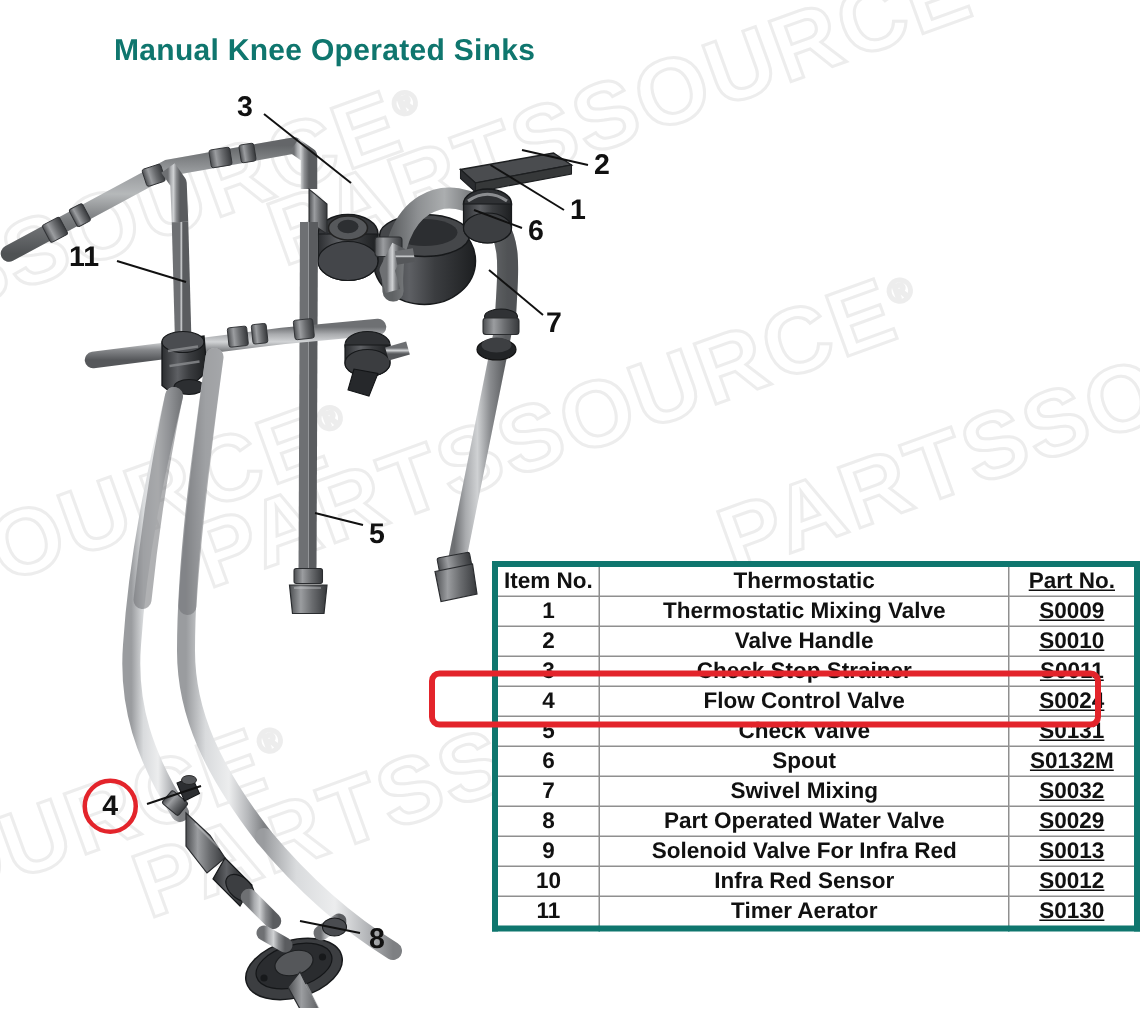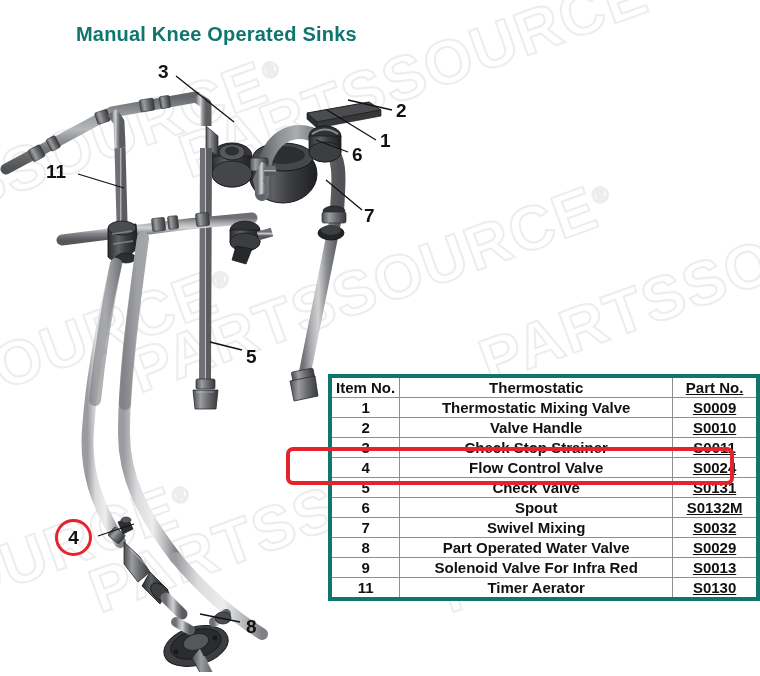--- a/index.html
+++ b/index.html
@@ -390,20 +390,25 @@
             <td class="col-item">8</td>
             <td class="col-desc">Part Operated Water Valve</td>
             <td class="col-part">S0029</td>
           </tr>
           <tr>
             <td class="col-item">9</td>
             <td class="col-desc">Solenoid Valve For Infra Red</td>
             <td class="col-part">S0013</td>
           </tr>
           <tr>
+            <td class="col-item">10</td>
+            <td class="col-desc">Infra Red Sensor</td>
+            <td class="col-part">S0012</td>
+          </tr>
+          <tr>
             <td class="col-item">11</td>
             <td class="col-desc">Timer Aerator</td>
             <td class="col-part">S0130</td>
           </tr>
         </tbody>
     </table>
   </div>
 
   <div class="row-highlight"></div>
 

